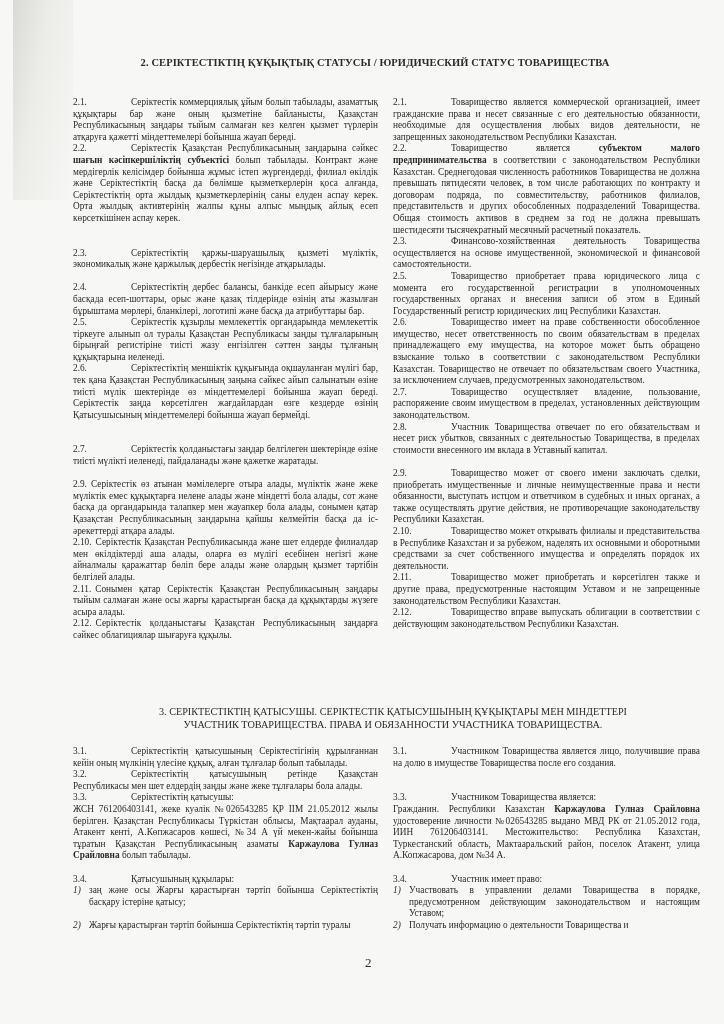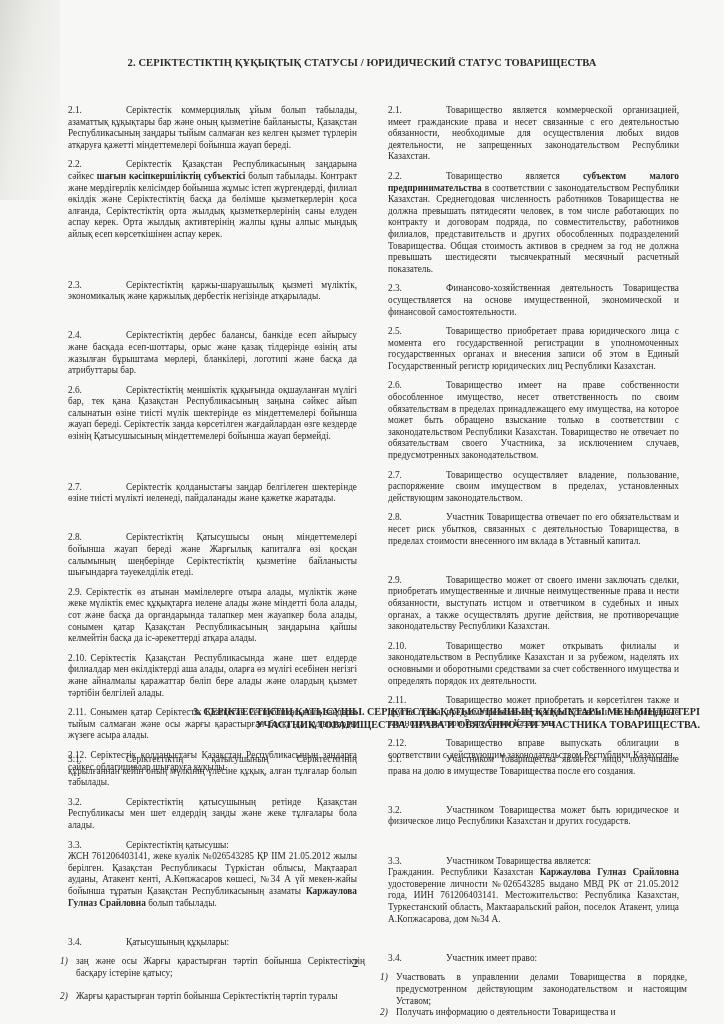--- a/index.html
+++ b/index.html
@@ -2,31 +2,31 @@
 <html><head>
 <meta charset="utf-8">
 <style>
   html, body { margin: 0; padding: 0; }
   body {
     width: 724px; height: 1024px; overflow: hidden; position: relative;
     background: #f7f7f5;
     font-family: "Liberation Serif", "DejaVu Serif", serif;
     color: #2a2a2a;
   }
-  .page { position: absolute; left: 0; top: 0; width: 620px; height: 1024px; }
+  .page { position: absolute; left: 13px; top: 0; width: 620px; height: 1024px; }
   .shadow { position: absolute; left: 0; top: 0; width: 60px; height: 200px;
     background: linear-gradient(100deg, #d9d9d6 0%, #ecece9 40%, rgba(247,247,245,0) 100%); }
   .h2 { position: absolute; left: 0; width: 724px; top: 57px; text-align: center;
     font-weight: bold; font-size: 10.5px; letter-spacing: 0.1px; }
-  .h3 { position: absolute; left: 60px; width: 640px; top: 705px; text-align: right;
-    font-weight: bold; font-size: 10.2px; line-height: 13px; }
+  .h3 { position: absolute; left: 60px; width: 640px; top: 705px; text-align: center;
+    font-weight: normal; font-size: 10.2px; line-height: 13px; }
   .col { position: absolute; font-size: 9.3px; line-height: 11.6px; text-align: justify; }
   .col.left { left: 60px; width: 305px; }
   .col.right { left: 380px; width: 307px; }
-  .para { margin: 8px; }
+  .para { margin: 0; }
   .num { display: inline-block; width: 58px; }
   .num.short { width: auto; margin-right: 4px; }
   .gap { height: 11.6px; }
   .gap2 { height: 23px; }
   b { font-weight: bold; }
   .li { display: flex; margin: 0; }
   .li .n { width: 16px; flex: none; font-style: italic; }
   .li .t { flex: 1; }
   .pagenum { position: absolute; left: 352px; top: 955px; font-size: 13px; }
   .sec2 { top: 97px; }
@@ -40,42 +40,42 @@
 
   <div class="h2">2.   СЕРІКТЕСТІКТІҢ ҚҰҚЫҚТЫҚ СТАТУСЫ / ЮРИДИЧЕСКИЙ СТАТУС ТОВАРИЩЕСТВА</div>
 
   <div class="col left sec2">
     <p class="para"><span class="num">2.1.</span><span>Серіктестік коммерциялық ұйым болып табылады, азаматтық құқықтары бар және оның қызметіне байланысты, Қазақстан Республикасының заңдары тыйым салмаған кез келген қызмет түрлерін атқаруға қажетті міндеттемелері бойынша жауап береді.</span></p>
     <p class="para"><span class="num">2.2.</span><span>Серіктестік Қазақстан Республикасының заңдарына сәйкес </span><b>шағын кәсіпкершіліктің субъектісі</b><span> болып табылады. Контракт және мердігерлік келісімдер бойынша жұмыс істеп жүргендерді, филиал өкілдік және Серіктестіктің басқа да бөлімше қызметкерлерін қоса алғанда, Серіктестіктің орта жылдық қызметкерлерінің саны елуден аспау керек. Орта жылдық активтерінің жалпы құны алпыс мыңдық айлық есеп көрсеткішінен аспау керек.</span></p>
     <div class="gap2"></div>
     <p class="para"><span class="num">2.3.</span><span>Серіктестіктің қаржы-шаруашылық қызметі мүліктік, экономикалық және қаржылық дербестік негізінде атқарылады.</span></p>
     <div class="gap"></div>
     <p class="para"><span class="num">2.4.</span><span>Серіктестіктің дербес балансы, банкіде есеп айырысу және басқада есеп-шоттары, орыс және қазақ тілдерінде өзінің аты жазылған бұрыштама мөрлері, бланкілері, логотипі және басқа да атрибуттары бар.</span></p>
+    <p class="para"><span class="num">2.5.</span><span>Серіктестік құзырлы мемлекеттік органдарында мемлекеттік тіркеуге алынып ол туралы Қазақстан Республикасы заңды тұлғаларының бірыңғай регистіріне тиісті жазу енгізілген сәттен заңды тұлғаның құқықтарына иеленеді.</span></p>
     <p class="para"><span class="num">2.6.</span><span>Серіктестіктің меншіктік құқығында оқшауланған мүлігі бар, тек қана Қазақстан Республикасының заңына сәйкес айып салынатын өзіне тиісті мүлік шектерінде өз міндеттемелері бойынша жауап береді. Серіктестік заңда көрсетілген жағдайлардан өзге кездерде өзінің Қатысушысының міндеттемелері бойынша жауап бермейді.</span></p>
     <div class="gap2"></div>
     <p class="para"><span class="num">2.7.</span><span>Серіктестік қолданыстағы заңдар белгілеген шектерінде өзіне тиісті мүлікті иеленеді, пайдаланады және қажетке жаратады.</span></p>
     <div class="gap"></div>
-    <p class="para"><span class="num">2.8.</span><span>Серіктестіктің Қатысушысы оның міндеттемелері бойынша жауап береді және Жарғылық капиталға өзі қосқан салымының шеңберінде Серіктестіктің қызметіне байланысты шығындарға тәуекелділік етеді.</span></p>
     <p class="para"><span class="num short">2.9.</span><span>Серіктестік өз атынан мәмілелерге отыра алады, мүліктік және жеке мүліктік емес құқықтарға иелене алады және міндетті бола алады, сот және басқа да органдарында талапкер мен жауапкер бола алады, сонымен қатар Қазақстан Республикасының заңдарына қайшы келмейтін басқа да іс-әрекеттерді атқара алады.</span></p>
     <p class="para"><span class="num short">2.10.</span><span>Серіктестік Қазақстан Республикасында және шет елдерде филиалдар мен өкілдіктерді аша алады, оларға өз мүлігі есебінен негізгі және айналмалы қаражаттар бөліп бере алады және олардың қызмет тәртібін белгілей алады.</span></p>
     <p class="para"><span class="num short">2.11.</span><span>Сонымен қатар Серіктестік Қазақстан Республикасының заңдары тыйым салмаған және осы жарғы қарастырған басқа да құқықтарды жүзеге асыра алады.</span></p>
     <p class="para"><span class="num short">2.12.</span><span>Серіктестік қолданыстағы Қазақстан Республикасының заңдарға сәйкес облагициялар шығаруға құқылы.</span></p>
   </div>
 
   <div class="col right sec2">
     <p class="para"><span class="num">2.1.</span><span>Товарищество является коммерческой организацией, имеет гражданские права и несет связанные с его деятельностью обязанности, необходимые для осуществления любых видов деятельности, не запрещенных законодательством Республики Казахстан.</span></p>
     <p class="para"><span class="num">2.2.</span><span>Товарищество является </span><b>субъектом малого предпринимательства</b><span> в соответствии с законодательством Республики Казахстан. Среднегодовая численность работников Товарищества не должна превышать пятидесяти человек, в том числе работающих по контракту и договорам подряда, по совместительству, работников филиалов, представительств и других обособленных подразделений Товарищества. Общая стоимость активов в среднем за год не должна превышать шестидесяти тысячекратный месячный расчетный показатель.</span></p>
     <p class="para"><span class="num">2.3.</span><span>Финансово-хозяйственная деятельность Товарищества осуществляется на основе имущественной, экономической и финансовой самостоятельности.</span></p>
     <p class="para"><span class="num">2.5.</span><span>Товарищество приобретает права юридического лица с момента его государственной регистрации в уполномоченных государственных органах и внесения записи об этом в Единый Государственный регистр юридических лиц Республики Казахстан.</span></p>
     <p class="para"><span class="num">2.6.</span><span>Товарищество имеет на праве собственности обособленное имущество, несет ответственность по своим обязательствам в пределах принадлежащего ему имущества, на которое может быть обращено взыскание только в соответствии с законодательством Республики Казахстан. Товарищество не отвечает по обязательствам своего Участника, за исключением случаев, предусмотренных законодательством.</span></p>
     <p class="para"><span class="num">2.7.</span><span>Товарищество осуществляет владение, пользование, распоряжение своим имуществом в пределах, установленных действующим законодательством.</span></p>
     <p class="para"><span class="num">2.8.</span><span>Участник Товарищества отвечает по его обязательствам и несет риск убытков, связанных с деятельностью Товарищества, в пределах стоимости внесенного им вклада в Уставный капитал.</span></p>
     <div class="gap"></div>
     <p class="para"><span class="num">2.9.</span><span>Товарищество может от своего имени заключать сделки, приобретать имущественные и личные неимущественные права и нести обязанности, выступать истцом и ответчиком в судебных и иных органах, а также осуществлять другие действия, не противоречащие законодательству Республики Казахстан.</span></p>
-    <p class="para"><span class="num">2.10.</span><span>Товарищество может открывать филиалы и законодательством в Республике Казахстан и за рубежом, наделять их основными и оборотными средствами за счет собственного имущества и определять порядок их деятельности.</span></p>
+    <p class="para"><span class="num">2.10.</span><span>Товарищество может открывать филиалы и представительства в Республике Казахстан и за рубежом, наделять их основными и оборотными средствами за счет собственного имущества и определять порядок их деятельности.</span></p>
     <p class="para"><span class="num">2.11.</span><span>Товарищество может приобретать и көрсетілген также и другие права, предусмотренные настоящим Уставом и не запрещенные законодательством Республики Казахстан.</span></p>
     <p class="para"><span class="num">2.12.</span><span>Товарищество вправе выпускать облигации в соответствии с действующим законодательством Республики Казахстан.</span></p>
   </div>
 
   <div class="h3">
     <div>3. СЕРІКТЕСТІКТІҢ ҚАТЫСУШЫ. СЕРІКТЕСТІК ҚАТЫСУШЫНЫҢ ҚҰҚЫҚТАРЫ МЕН МІНДЕТТЕРІ</div>
     <div>УЧАСТНИК ТОВАРИЩЕСТВА. ПРАВА И ОБЯЗАННОСТИ УЧАСТНИКА ТОВАРИЩЕСТВА.</div>
   </div>
 
   <div class="col left sec3">
@@ -91,21 +91,20 @@
     <div class="gap"></div>
     <div class="li">
         <span class="n">2)</span>
         <span class="t">Жарғы қарастырған тәртіп бойынша Серіктестіктің тәртіп туралы</span>
       </div>
   </div>
 
   <div class="col right sec3">
     <p class="para"><span class="num">3.1.</span><span>Участником Товарищества является лицо, получившие права на долю в имуществе Товарищества после его создания.</span></p>
     <div class="gap"></div>
-    <p class="para"><span class="num">3.2.</span><span>Участником Товарищества может быть юридическое и физическое лицо Республики Казахстан и других государств.</span></p>
     <div class="gap"></div>
     <p class="para"><span class="num">3.3.</span><span>Участником Товарищества является:</span><br><span>Гражданин. Республики Казахстан </span><b>Каржаулова Гулназ Срайловна</b><span> удостоверение личности №026543285 выдано МВД РК от 21.05.2012 года, ИИН 761206403141. Местожительство: Республика Казахстан, Туркестанский область, Мактааральский район, поселок Атакент, улица А.Копжасарова, дом №34 А.</span></p>
     <div class="gap"></div>
     <p class="para"><span class="num">3.4.</span><span>Участник имеет право:</span></p>
     <div class="li">
         <span class="n">1)</span>
         <span class="t">Участвовать в управлении делами Товарищества в порядке, предусмотренном действующим законодательством и настоящим Уставом;</span>
       </div>
     <div class="li">
         <span class="n">2)</span>

